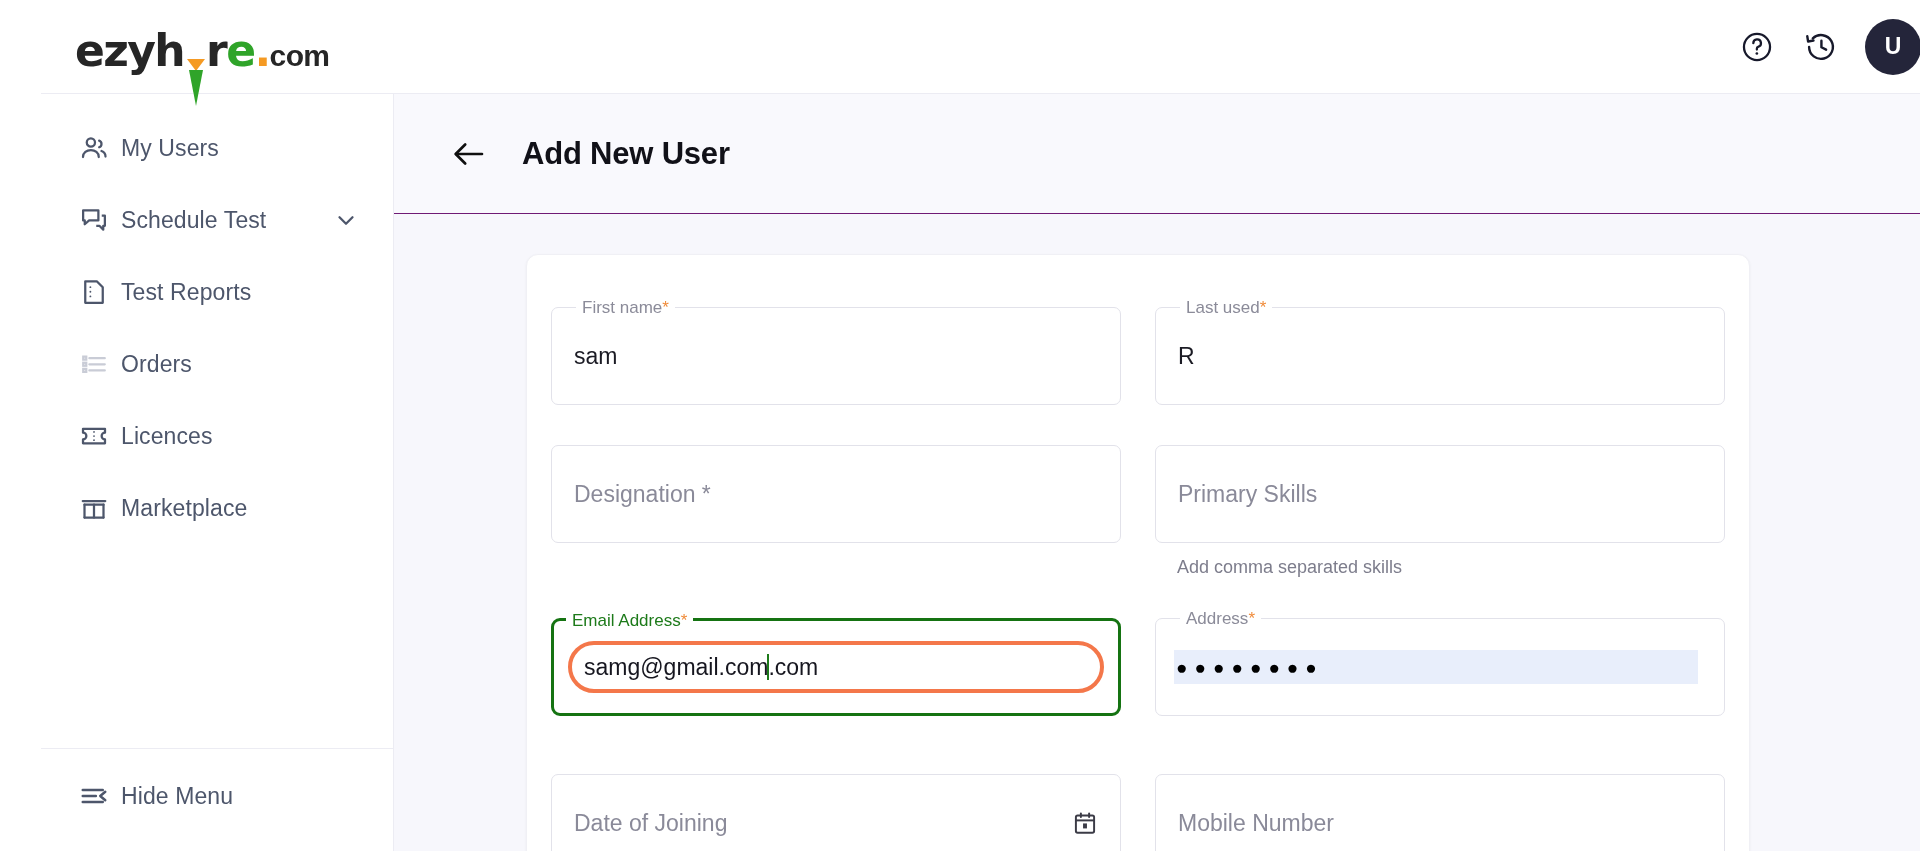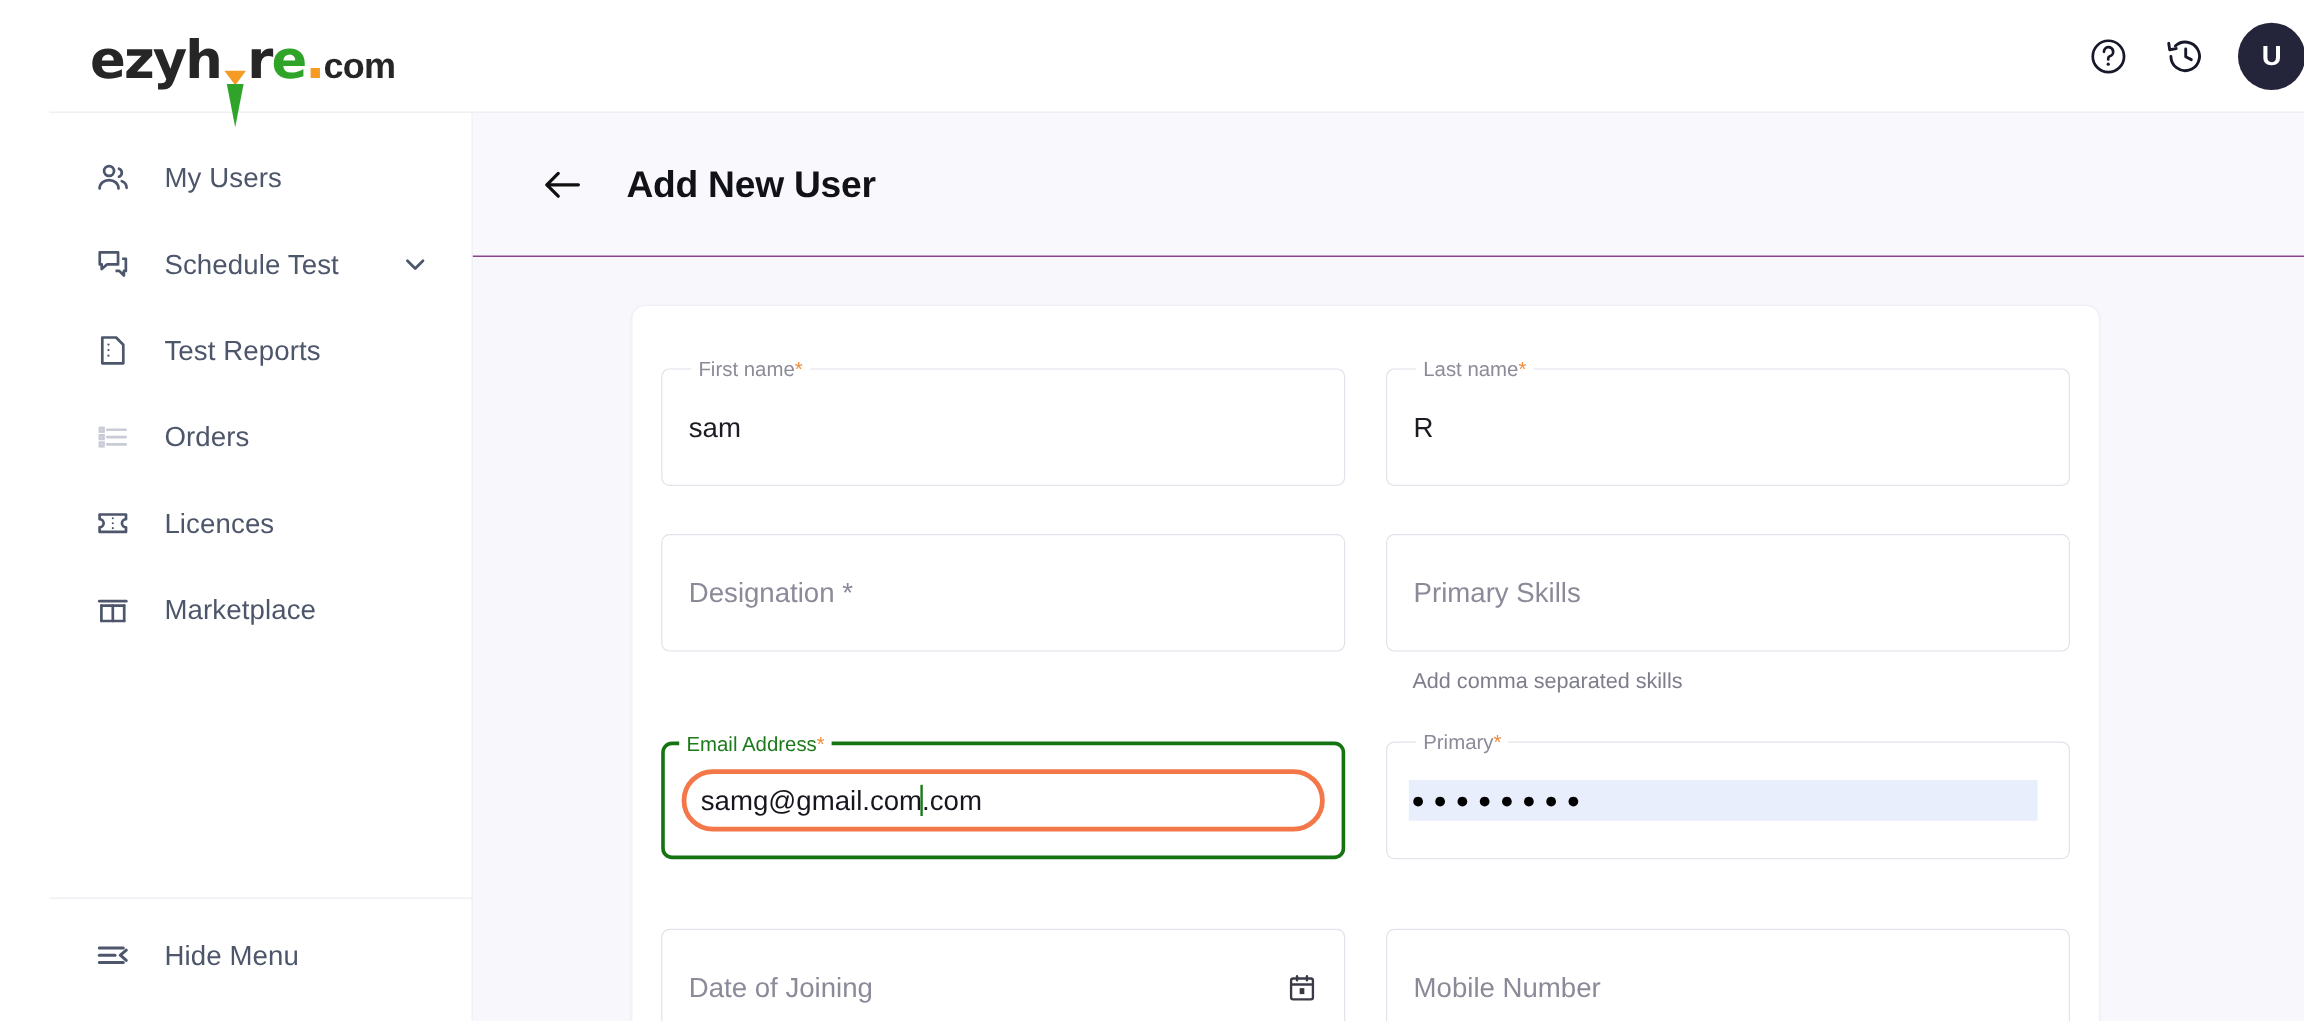--- a/index.html
+++ b/index.html
@@ -56,21 +56,21 @@
   
   .sidebar {
     width: 353px; min-width: 353px; background: #ffffff;
     border-right: 1px solid #ececf3;
     display: flex; flex-direction: column; justify-content: space-between;
     padding-top: 18px;
   }
   .nav-list { display: flex; flex-direction: column; }
   .nav-item {
     display: flex; align-items: center; height: 72px; padding: 0 34px 0 38px;
-    cursor: pointer; gap: 16px;
+    cursor: pointer; gap: 0;
   }
   .nav-icon {
     width: 42px; min-width: 42px; display: flex; align-items: center; color: #4d566b;
   }
   .nav-icon.muted { color: #c9ccd6; }
   .nav-label {
     font-size: 23px; color: #4d566b; font-weight: 400; white-space: nowrap;
     letter-spacing: 0.1px; flex: 1;
   }
   .nav-chevron { color: #4d566b; display: flex; align-items: center; }
@@ -302,21 +302,21 @@
                   </span>
                   <span class="tf-value">sam</span>
                 </div>
               </div>
             </div>
 
             <div class="field-block">
               <div class="tf">
                 <div class="tf-outline">
                   <span class="tf-legend">
-                    <span>Last name</span><span class="req">*</span>
+                    <span>Last used</span><span class="req">*</span>
                   </span>
                   <span class="tf-value">R</span>
                 </div>
               </div>
             </div>
 
             <div class="field-block">
               <div class="tf" style="margin-top:34px;">
                 <div class="tf-outline">
                   <span class="tf-placeholder">Designation *</span>
@@ -343,21 +343,21 @@
                     <span class="email-text"><span>samg@gmail.com</span><span class="caret"></span><span>.com</span></span>
                   </span>
                 </div>
               </div>
             </div>
 
             <div class="field-block">
               <div class="tf" style="margin-top:34px;">
                 <div class="tf-outline">
                   <span class="tf-legend">
-                    <span>Primary</span><span class="req">*</span>
+                    <span>Address</span><span class="req">*</span>
                   </span>
                   <span class="pw-band">
                     <span class="pw-dots">●●●●●●●●</span>
                   </span>
                 </div>
               </div>
             </div>
 
             <div class="field-block">
               <div class="tf" style="margin-top:52px;">

